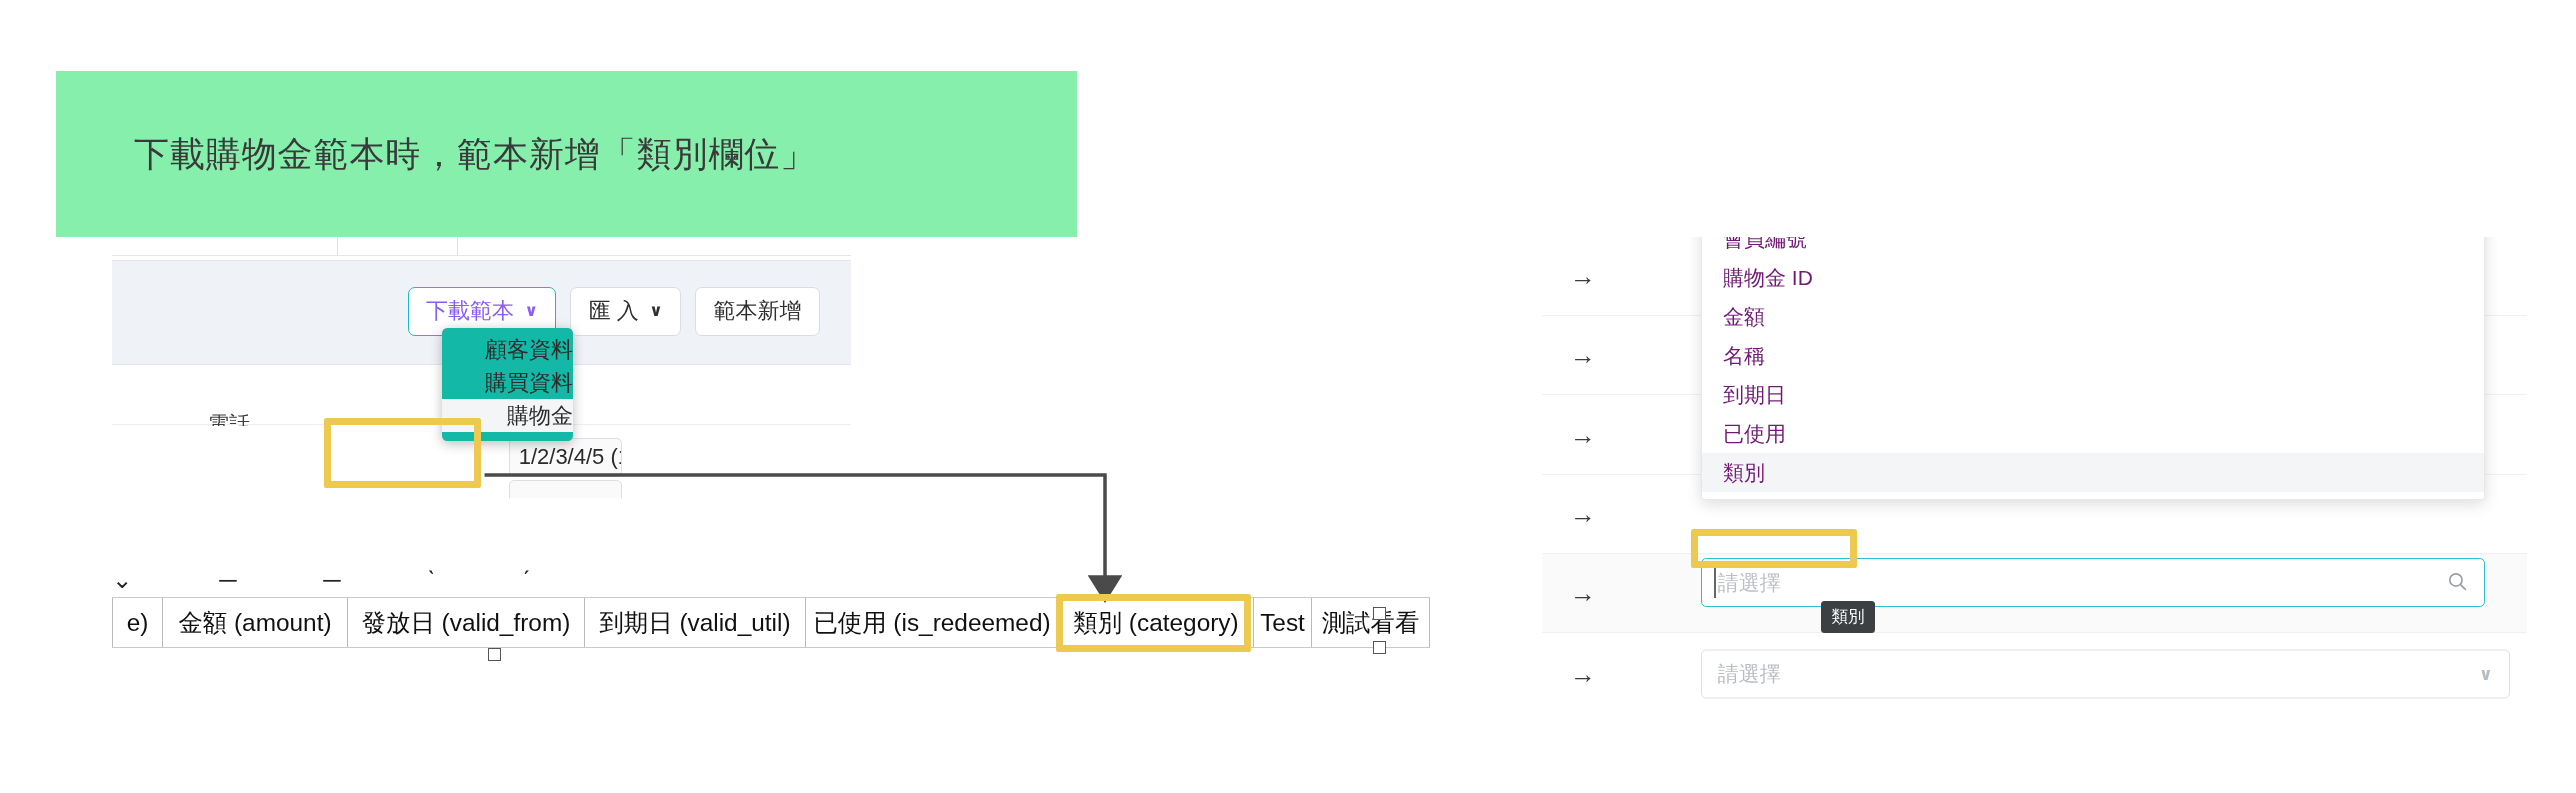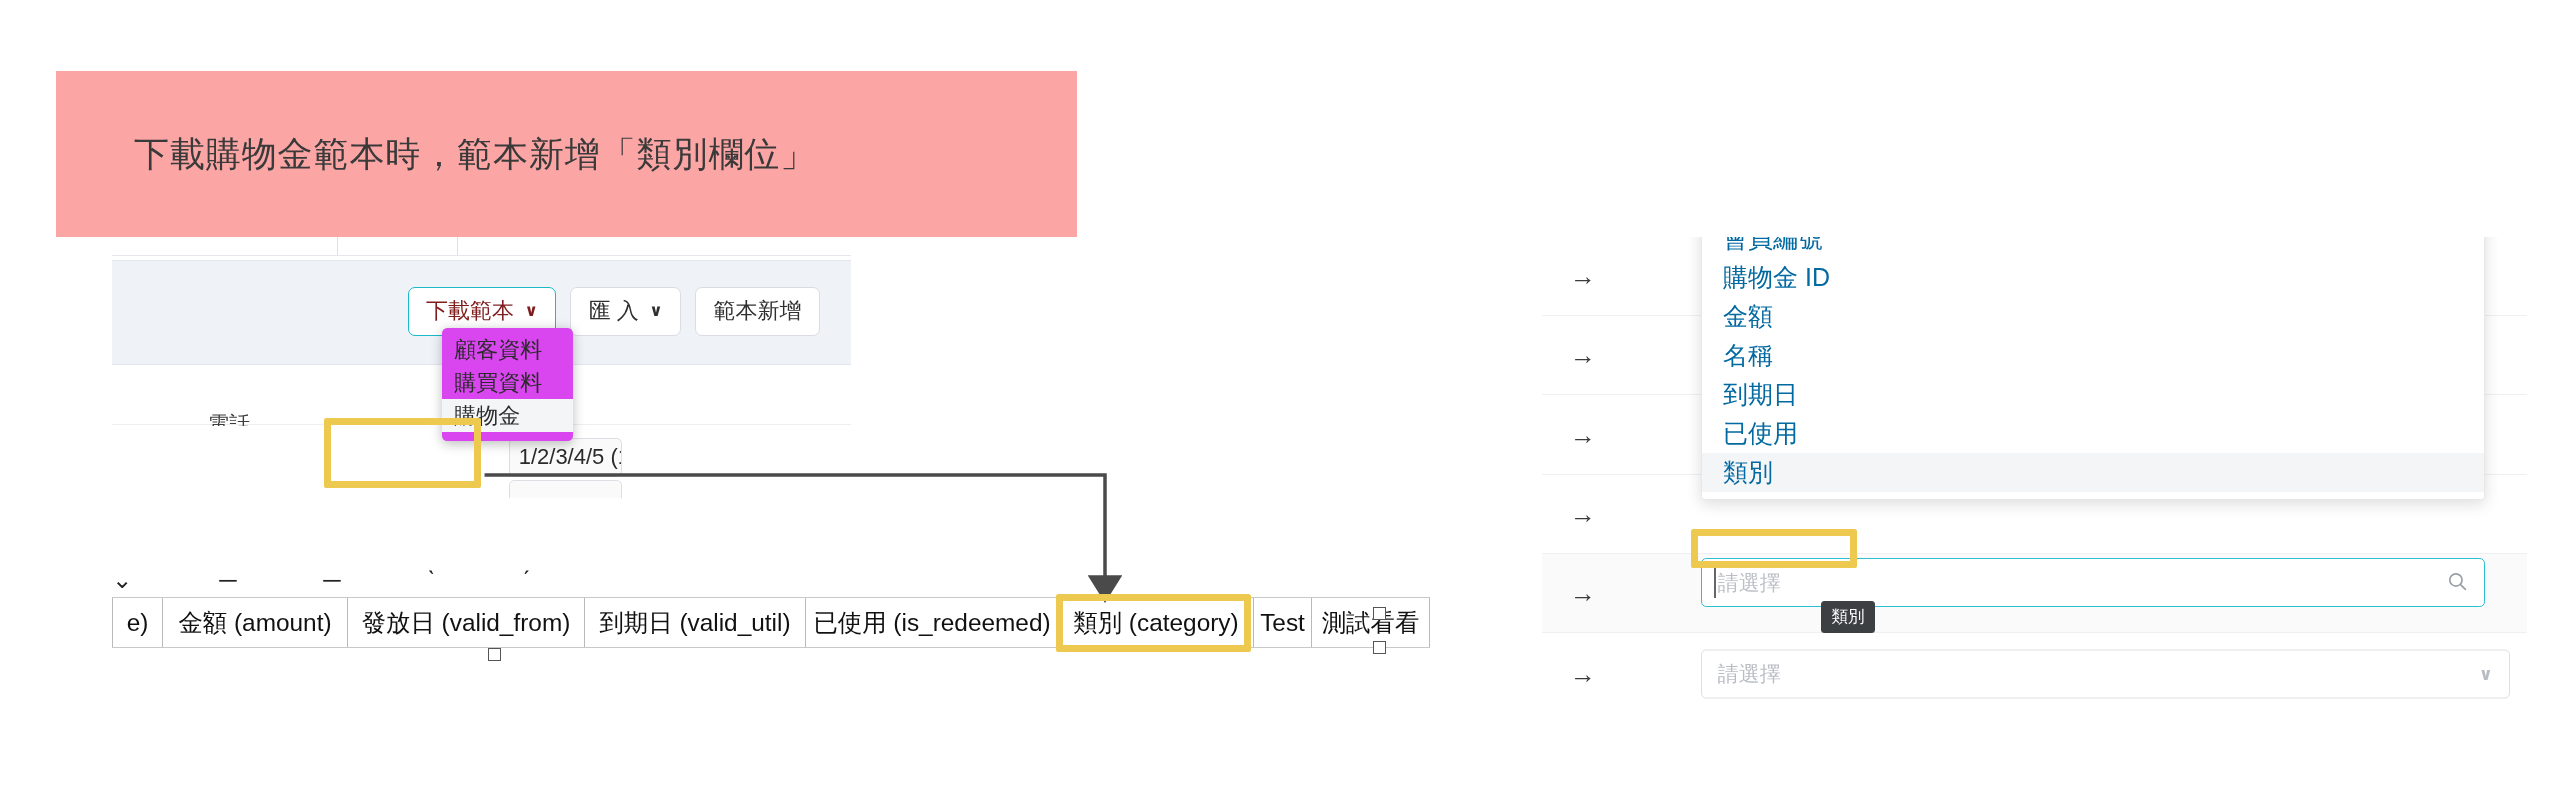--- a/index.html
+++ b/index.html
@@ -7,21 +7,21 @@
     width: 2576px; height: 793px;
     background: #ffffff;
     font-family: "Liberation Sans", "DejaVu Sans", sans-serif;
     overflow: hidden;
   }
   .stage { position: relative; width: 2576px; height: 793px; background:#fff; }
 
   
   .caption {
     position: absolute;
-    background: #fca5a5;
+    background: #86efac;
     display: flex;
     align-items: center;
     padding-left: 78px;
   }
   .caption .txt {
     font-size: 35px;
     color: #3a3a3a;
     letter-spacing: 0.9px;
     line-height: 1.3;
     white-space: nowrap;
@@ -62,36 +62,37 @@
     display: flex; align-items: center; justify-content: center;
     gap: 10.5px;
     padding: 0 17.4px;
     font-size: 22px;
     color: #2f2f2f;
     white-space: nowrap;
     cursor: pointer;
   }
   .btn.primary {
     border: 1.7px solid #1cb9c8;
-    color: #7f1d1d;
+    color: #8b5cf6;
   }
   .btn .chev {
     font-size: 16.6px; line-height: 1; font-weight: 600; display:inline-block;
   }
 
   
   .dropdown {
     position: absolute;
     left: 330px; top: 91px;
     width: 131px;
-    background: #d946ef;
+    background: #14b8a6;
     border-radius: 5.2px;
     box-shadow: 0 2.6px 12.2px rgba(0,0,0,.26);
     padding: 5.2px 0 8.7px 0;
     z-index: 18;
+    text-align: right;
   }
   .dd-item {
     height: 33px; line-height: 33px;
     padding-left: 12.2px;
     font-size: 22px; color: #2b2b2b;
     white-space: nowrap;
     cursor: pointer;
   }
   .dd-item.sel { background: #f4f5f6; }
 
@@ -189,21 +190,21 @@
     background: #ffffff;
     border: 0.9px solid #e8e8e8;
     border-radius: 3.5px;
     box-shadow: 0 3.5px 15.7px rgba(0,0,0,.14);
     padding: 7px 0;
     z-index: 20;
   }
   .rp-opt {
     height: 39px; line-height: 39px;
     padding-left: 21px;
-    font-size: 25px; color: #0369a1;
+    font-size: 21px; color: #701a75;
     white-space: nowrap;
     cursor: pointer;
   }
   .rp-opt.sel { background: #f4f5f6; }
 
   #rp-search {
     position: absolute; left: 159px; top: 321px; width: 784px; height: 49px;
     border: 1.7px solid #2bbfd0; border-radius: 5.2px;
     background: #fff;
     display: flex; align-items: center;

